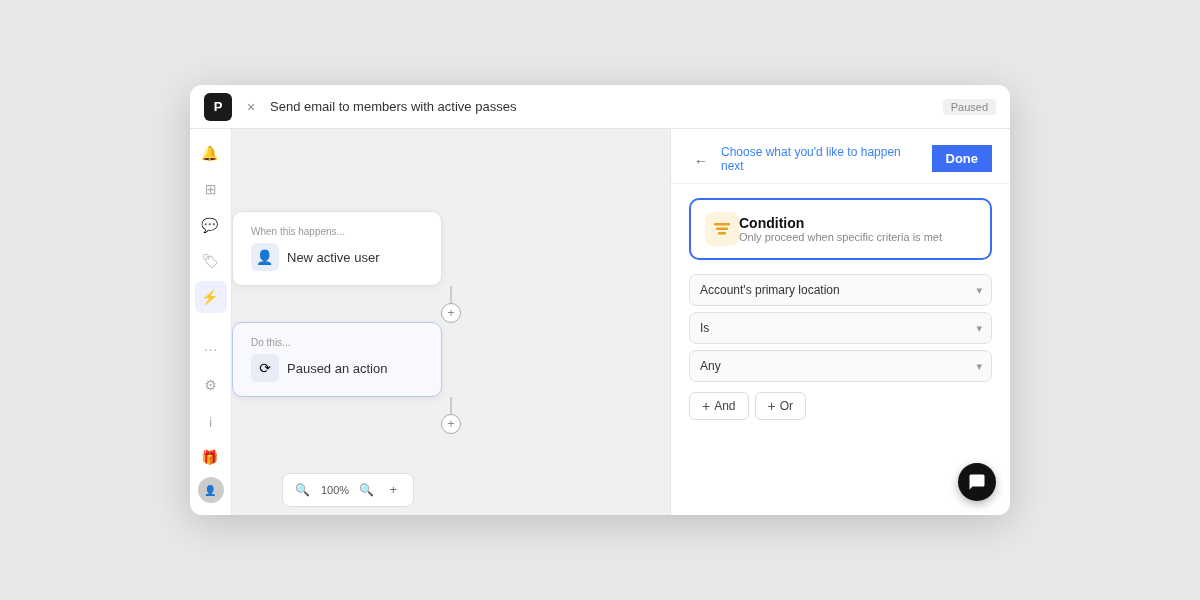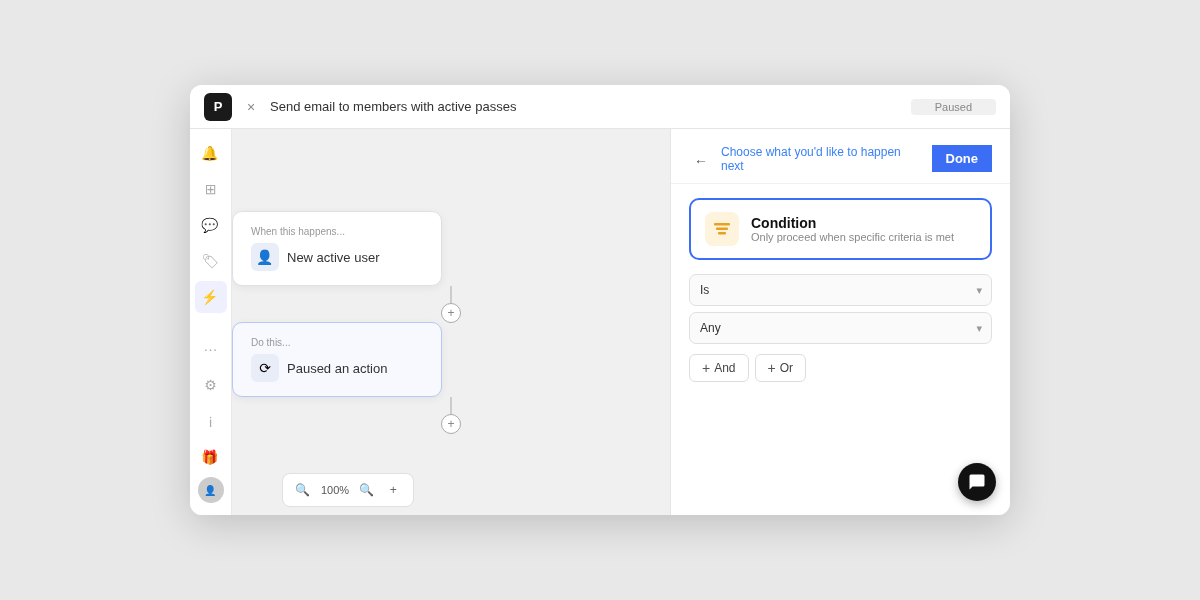--- a/index.html
+++ b/index.html
@@ -63,21 +63,21 @@
     .top-bar-title {
       flex: 1;
       font-size: 13px;
       color: #333;
       font-weight: 500;
     }
     .top-bar-status {
       font-size: 11px;
       color: #888;
       background: #f0f0f0;
-      padding: 2px 24px;
+      padding: 2px 8px;
       border-radius: 4px;
     }
 
     
     .main-content {
       display: flex;
       flex: 1;
       overflow: hidden;
     }
 
@@ -296,21 +296,21 @@
       margin-bottom: 8px;
     }
 
     
     .condition-card {
       border: 2px solid #3b6ef5;
       border-radius: 10px;
       padding: 12px 14px;
       display: flex;
       align-items: center;
-      gap: 12px;
+      gap: 0;
       margin-bottom: 14px;
       background: #fff;
       cursor: pointer;
     }
     .condition-card-icon {
       width: 34px;
       height: 34px;
       background: #fef3dc;
       border-radius: 8px;
       display: flex;
@@ -485,20 +485,28 @@
               <rect x="5" y="12" width="8" height="2.5" rx="1" fill="#e8a020"></rect>
             </svg>
           </div>
           <div>
             <div class="condition-card-title">Condition</div>
             <div class="condition-card-desc">Only proceed when specific criteria is met</div>
           </div>
         </div>
 
 
+        <div class="filter-select-wrap">
+          <select>
+            <option>Account's primary location</option>
+            <option>Account name</option>
+            <option>Account email</option>
+            <option>Account type</option>
+          </select>
+        </div>
 
         <div class="filter-select-wrap">
           <select>
             <option>Is</option>
             <option>Is not</option>
             <option>Contains</option>
           </select>
         </div>
 
         <div class="filter-select-wrap">

